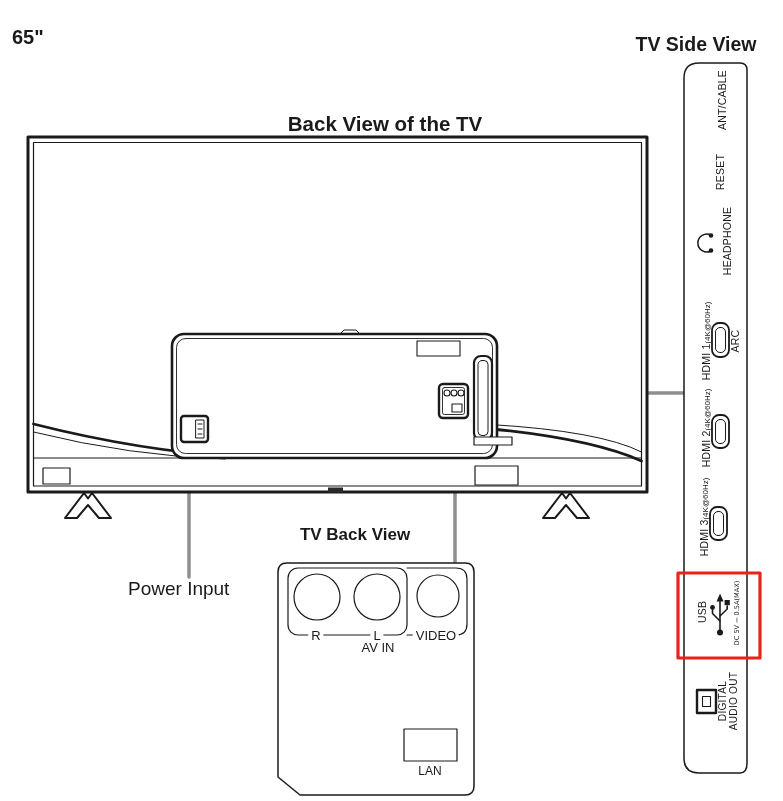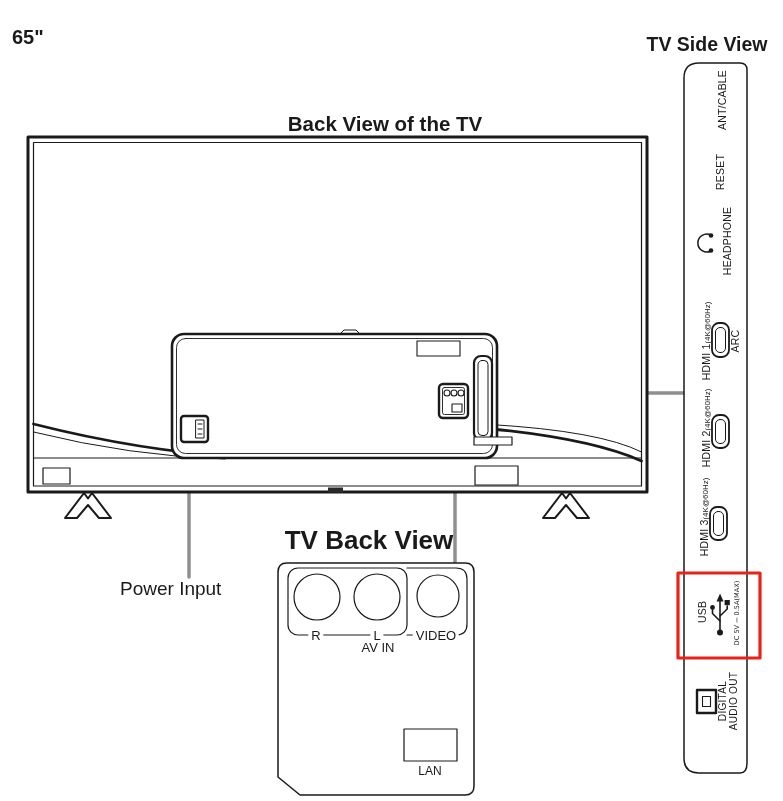--- a/index.html
+++ b/index.html
@@ -136,24 +136,24 @@
       <g>
         <rect x="697" y="690" width="19" height="23" stroke-width="2.4"></rect>
         <rect x="702.5" y="696.5" width="8" height="10" stroke-width="1.1"></rect>
       </g>
 
       <rect x="678" y="573" width="82" height="85" stroke-width="3.2" fill="none" stroke="#e8231a"></rect>
     </g>
   </svg>
 
   <div class="h h1" style="left:12px;top:26px;">65"</div>
-  <div class="h" style="left:696px;top:33px;font-size:19.5px;transform:translateX(-50%);margin-left:11px;">TV Side View</div>
+  <div class="h" style="left:696px;top:33px;font-size:19.5px;transform:translateX(-50%);">TV Side View</div>
   <div class="h h1" style="left:385px;top:100px;transform:translateX(-50%);font-size:20.5px;margin-top:12px;">Back View of the TV</div>
-  <div class="h" style="left:369px;top:525px;font-size:26px;transform:translateX(-50%);">TV Back View</div>
-  <div class="plain" style="left:120px;top:578px;">Power Input</div>
+  <div class="h" style="left:355px;top:525px;font-size:17px;transform:translateX(-50%);">TV Back View</div>
+  <div class="plain" style="left:128px;top:578px;">Power Input</div>
 
   <div class="vlabel" style="left:723px;top:100px;">ANT/CABLE</div>
   <div class="vlabel" style="left:721px;top:172px;">RESET</div>
   <div class="vlabel" style="left:727.5px;top:241px;">HEADPHONE</div>
 
   <div class="vlabel" style="left:706.5px;top:341px;"><span>HDMI 1</span><span class="sub">(4K@60Hz)</span></div>
   <div class="vlabel" style="left:735.5px;top:341px;">ARC</div>
 
   <div class="vlabel" style="left:706.5px;top:428px;"><span>HDMI 2</span><span class="sub">(4K@60Hz)</span></div>
 

